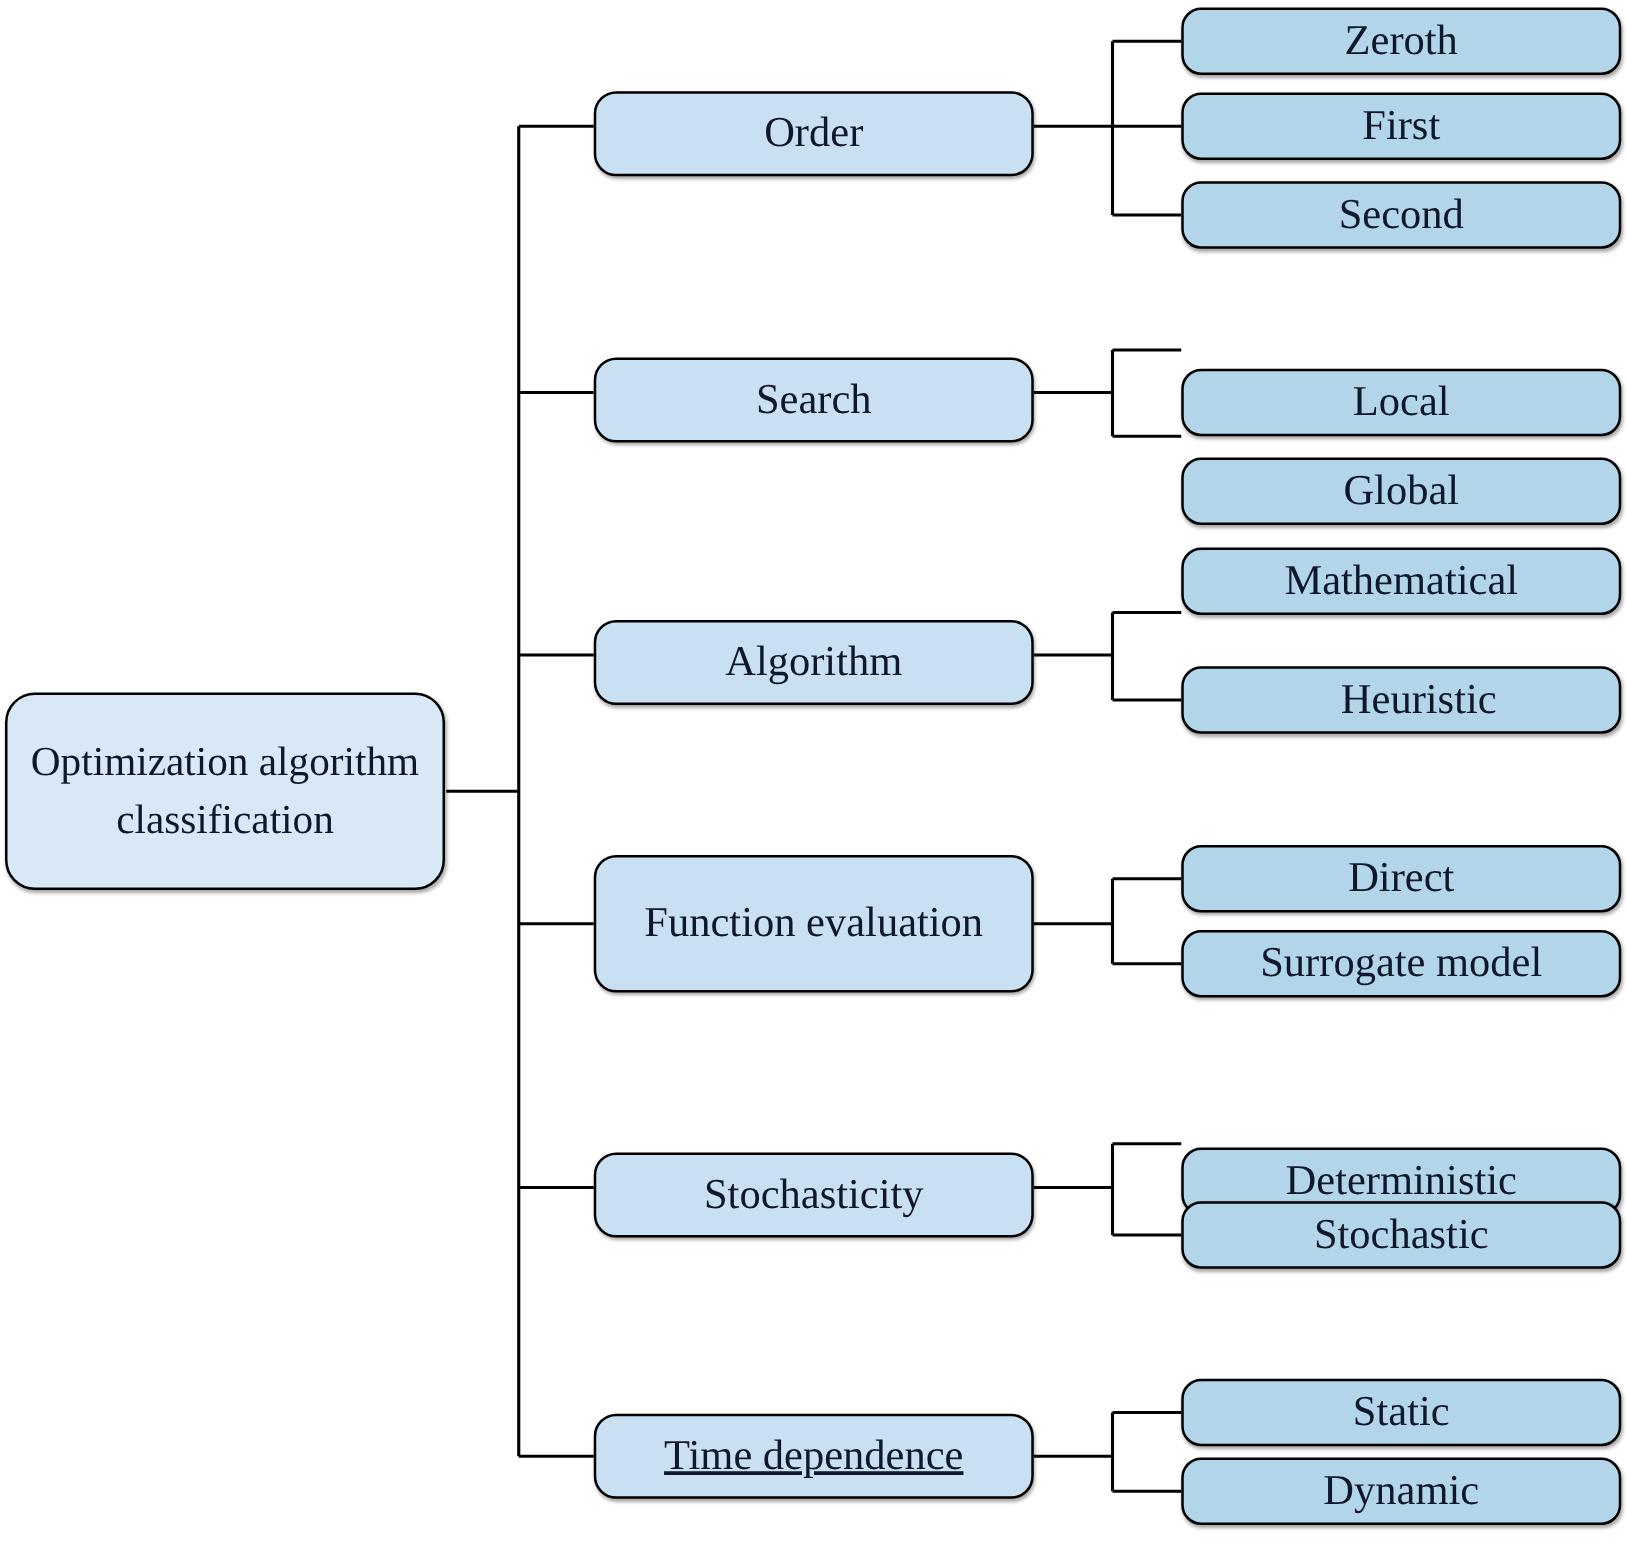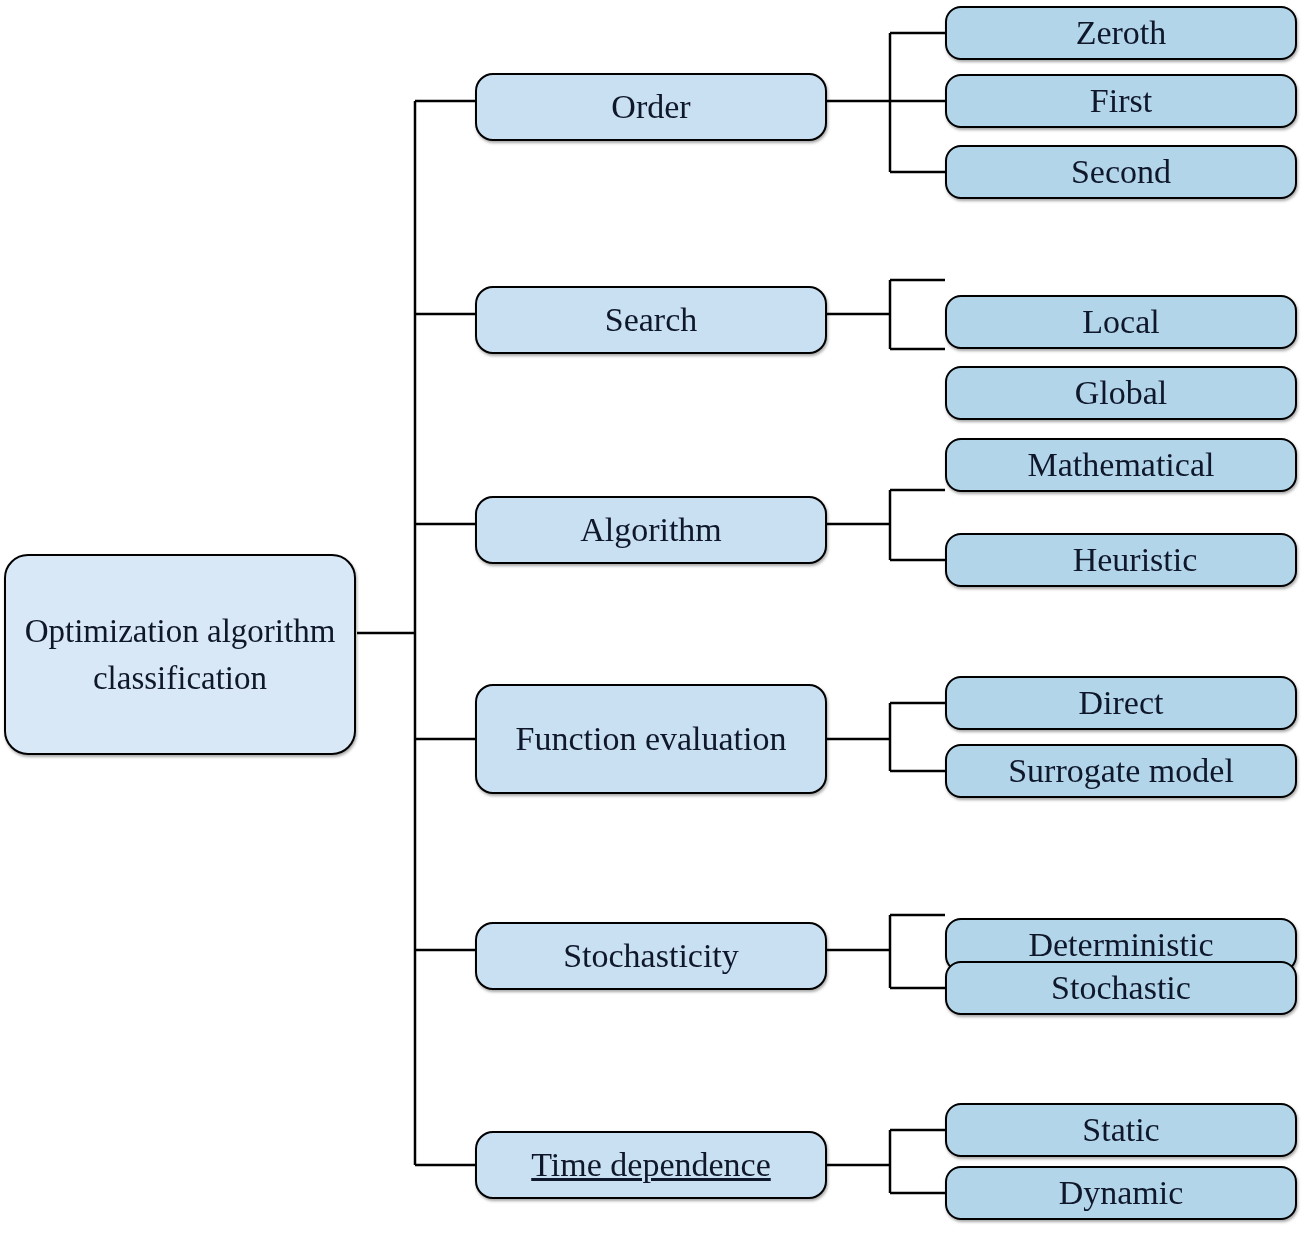--- a/index.html
+++ b/index.html
@@ -38,21 +38,21 @@
     color: #0f172a;
     font-size: 34px;
     line-height: 1.4;
     z-index: 2;
     box-shadow: 1px 2px 3px rgba(0,0,0,0.35);
   }
   .root {
     left: 4px;
     top: 554px;
     width: 352px;
-    height: 201px;
+    height: 158px;
     background: var(--root-fill, #d9e8f6);
     border-radius: 24px;
     font-size: 33px;
     padding: 16px 12px;
   }
   .parent {
     left: 475px;
     width: 352px;
     height: 68px;
     background: var(--category-fill, #c9dff2);

